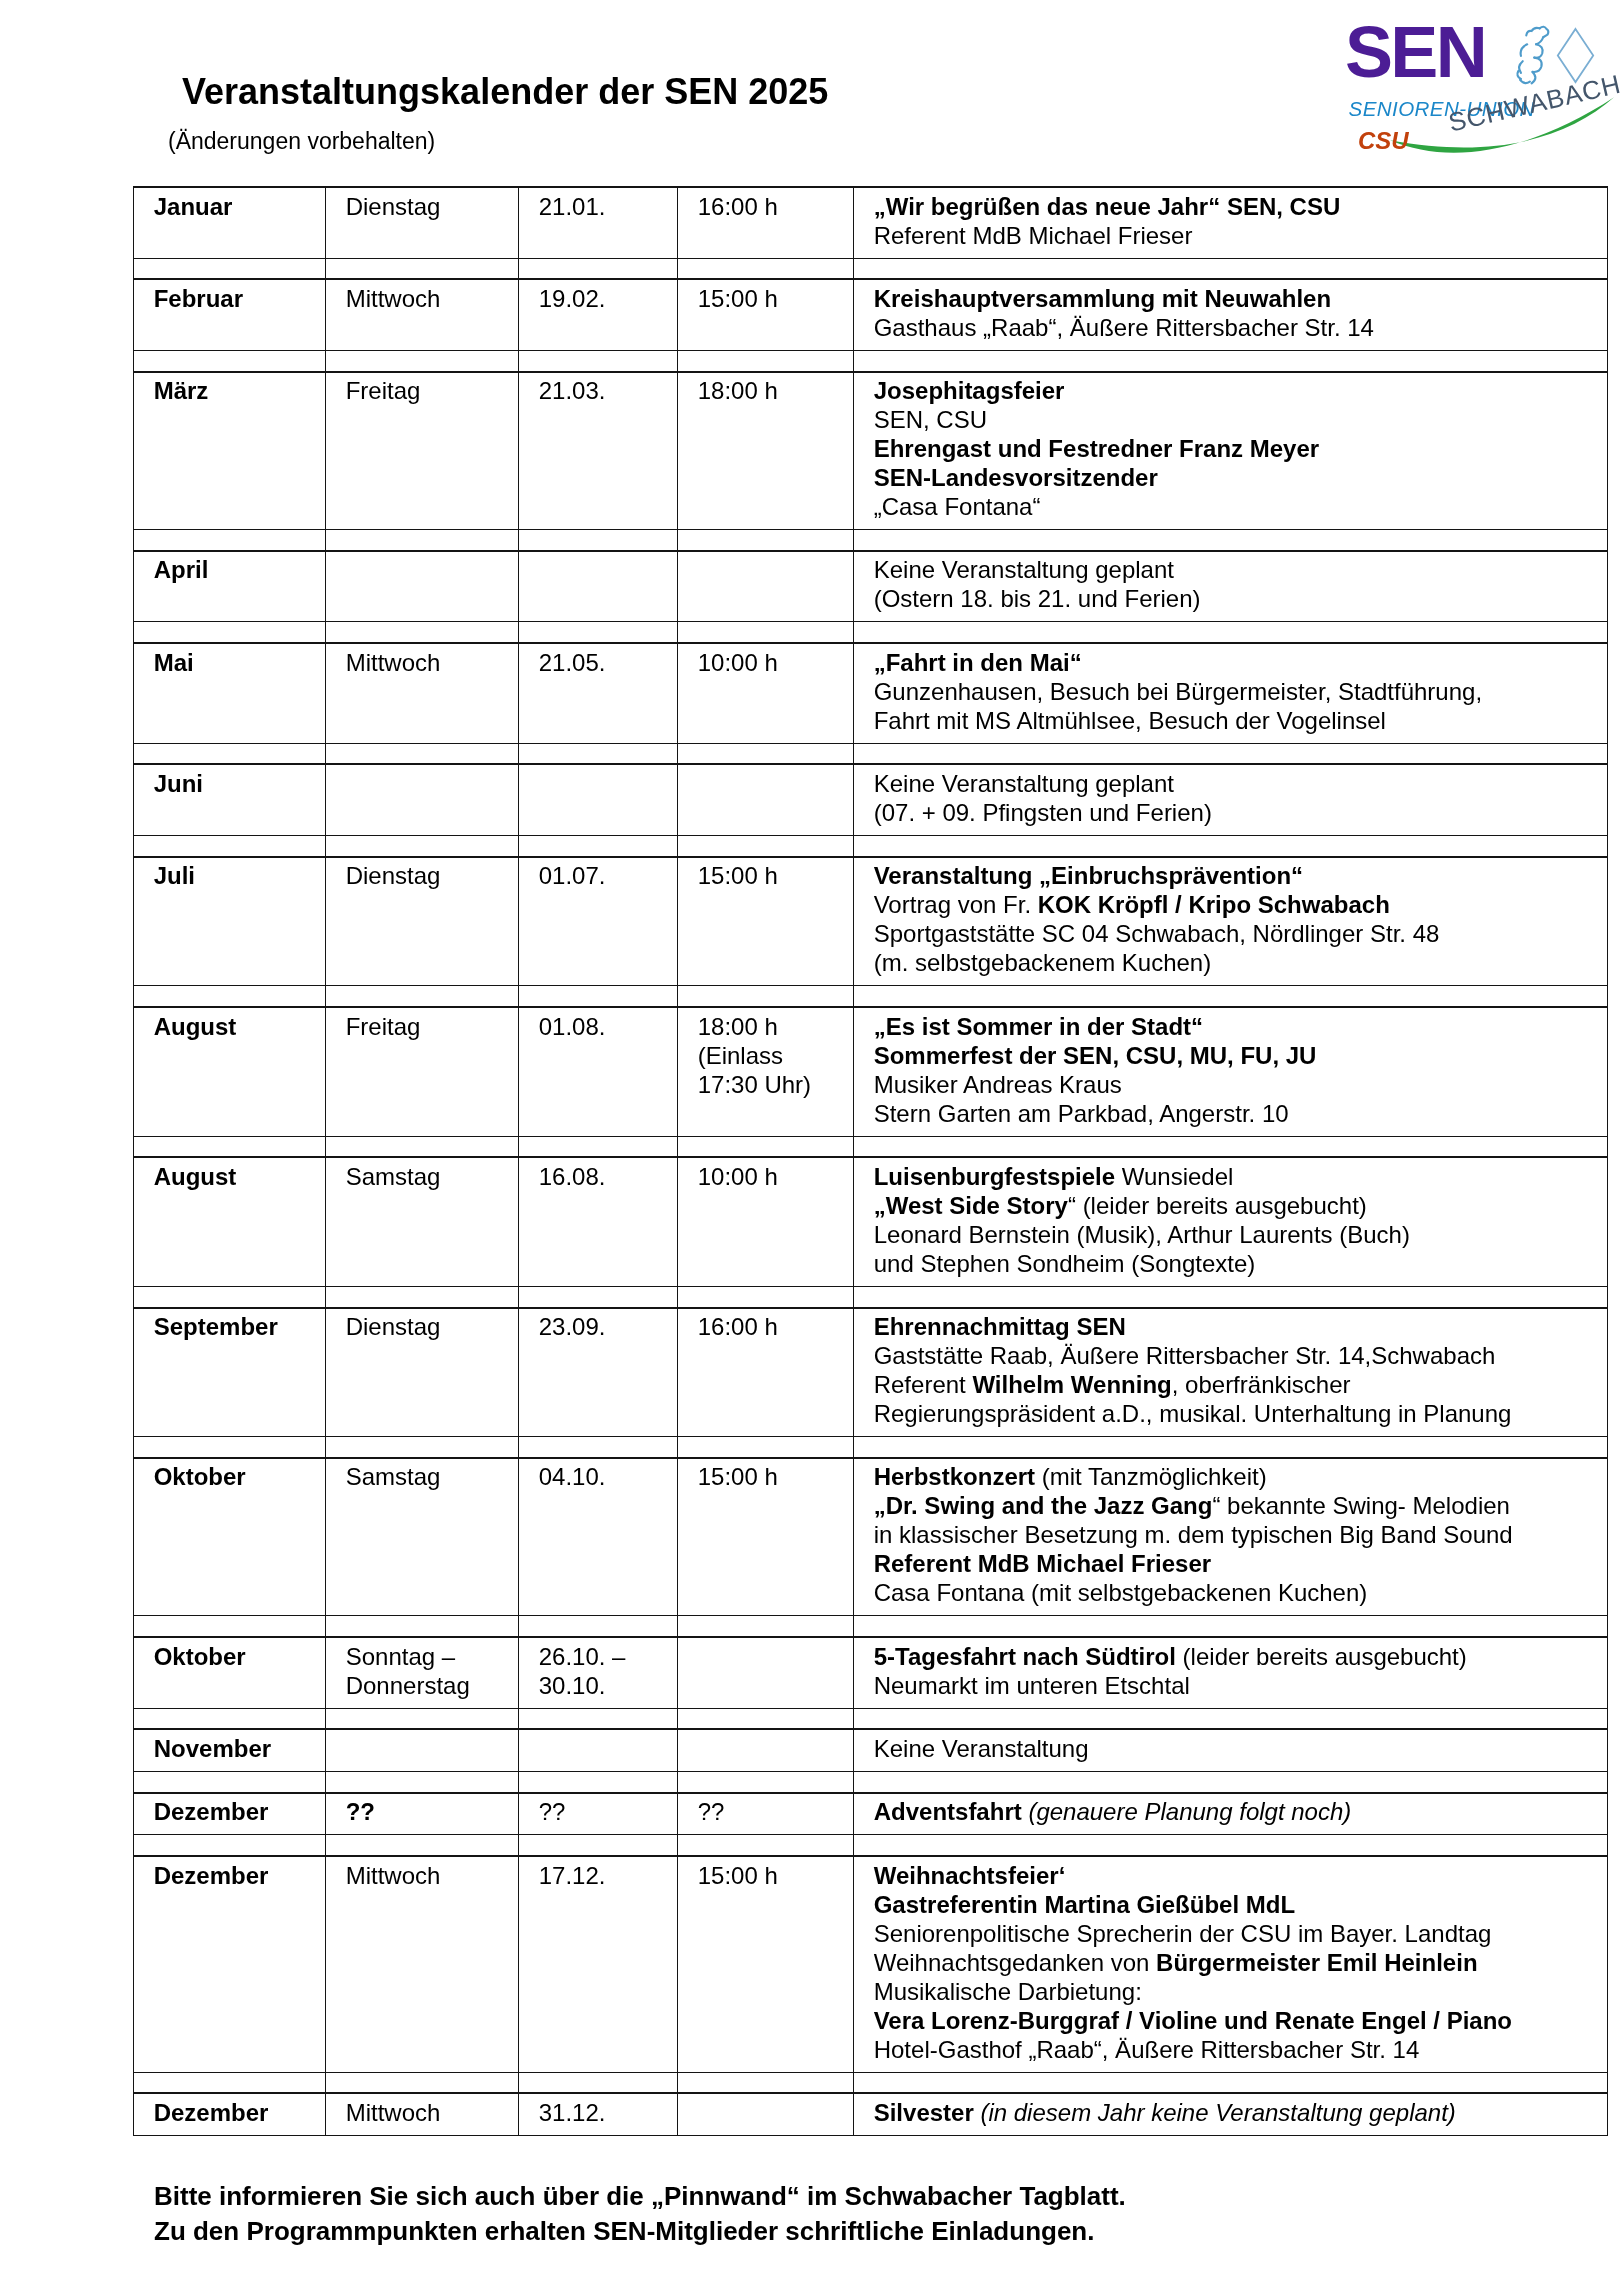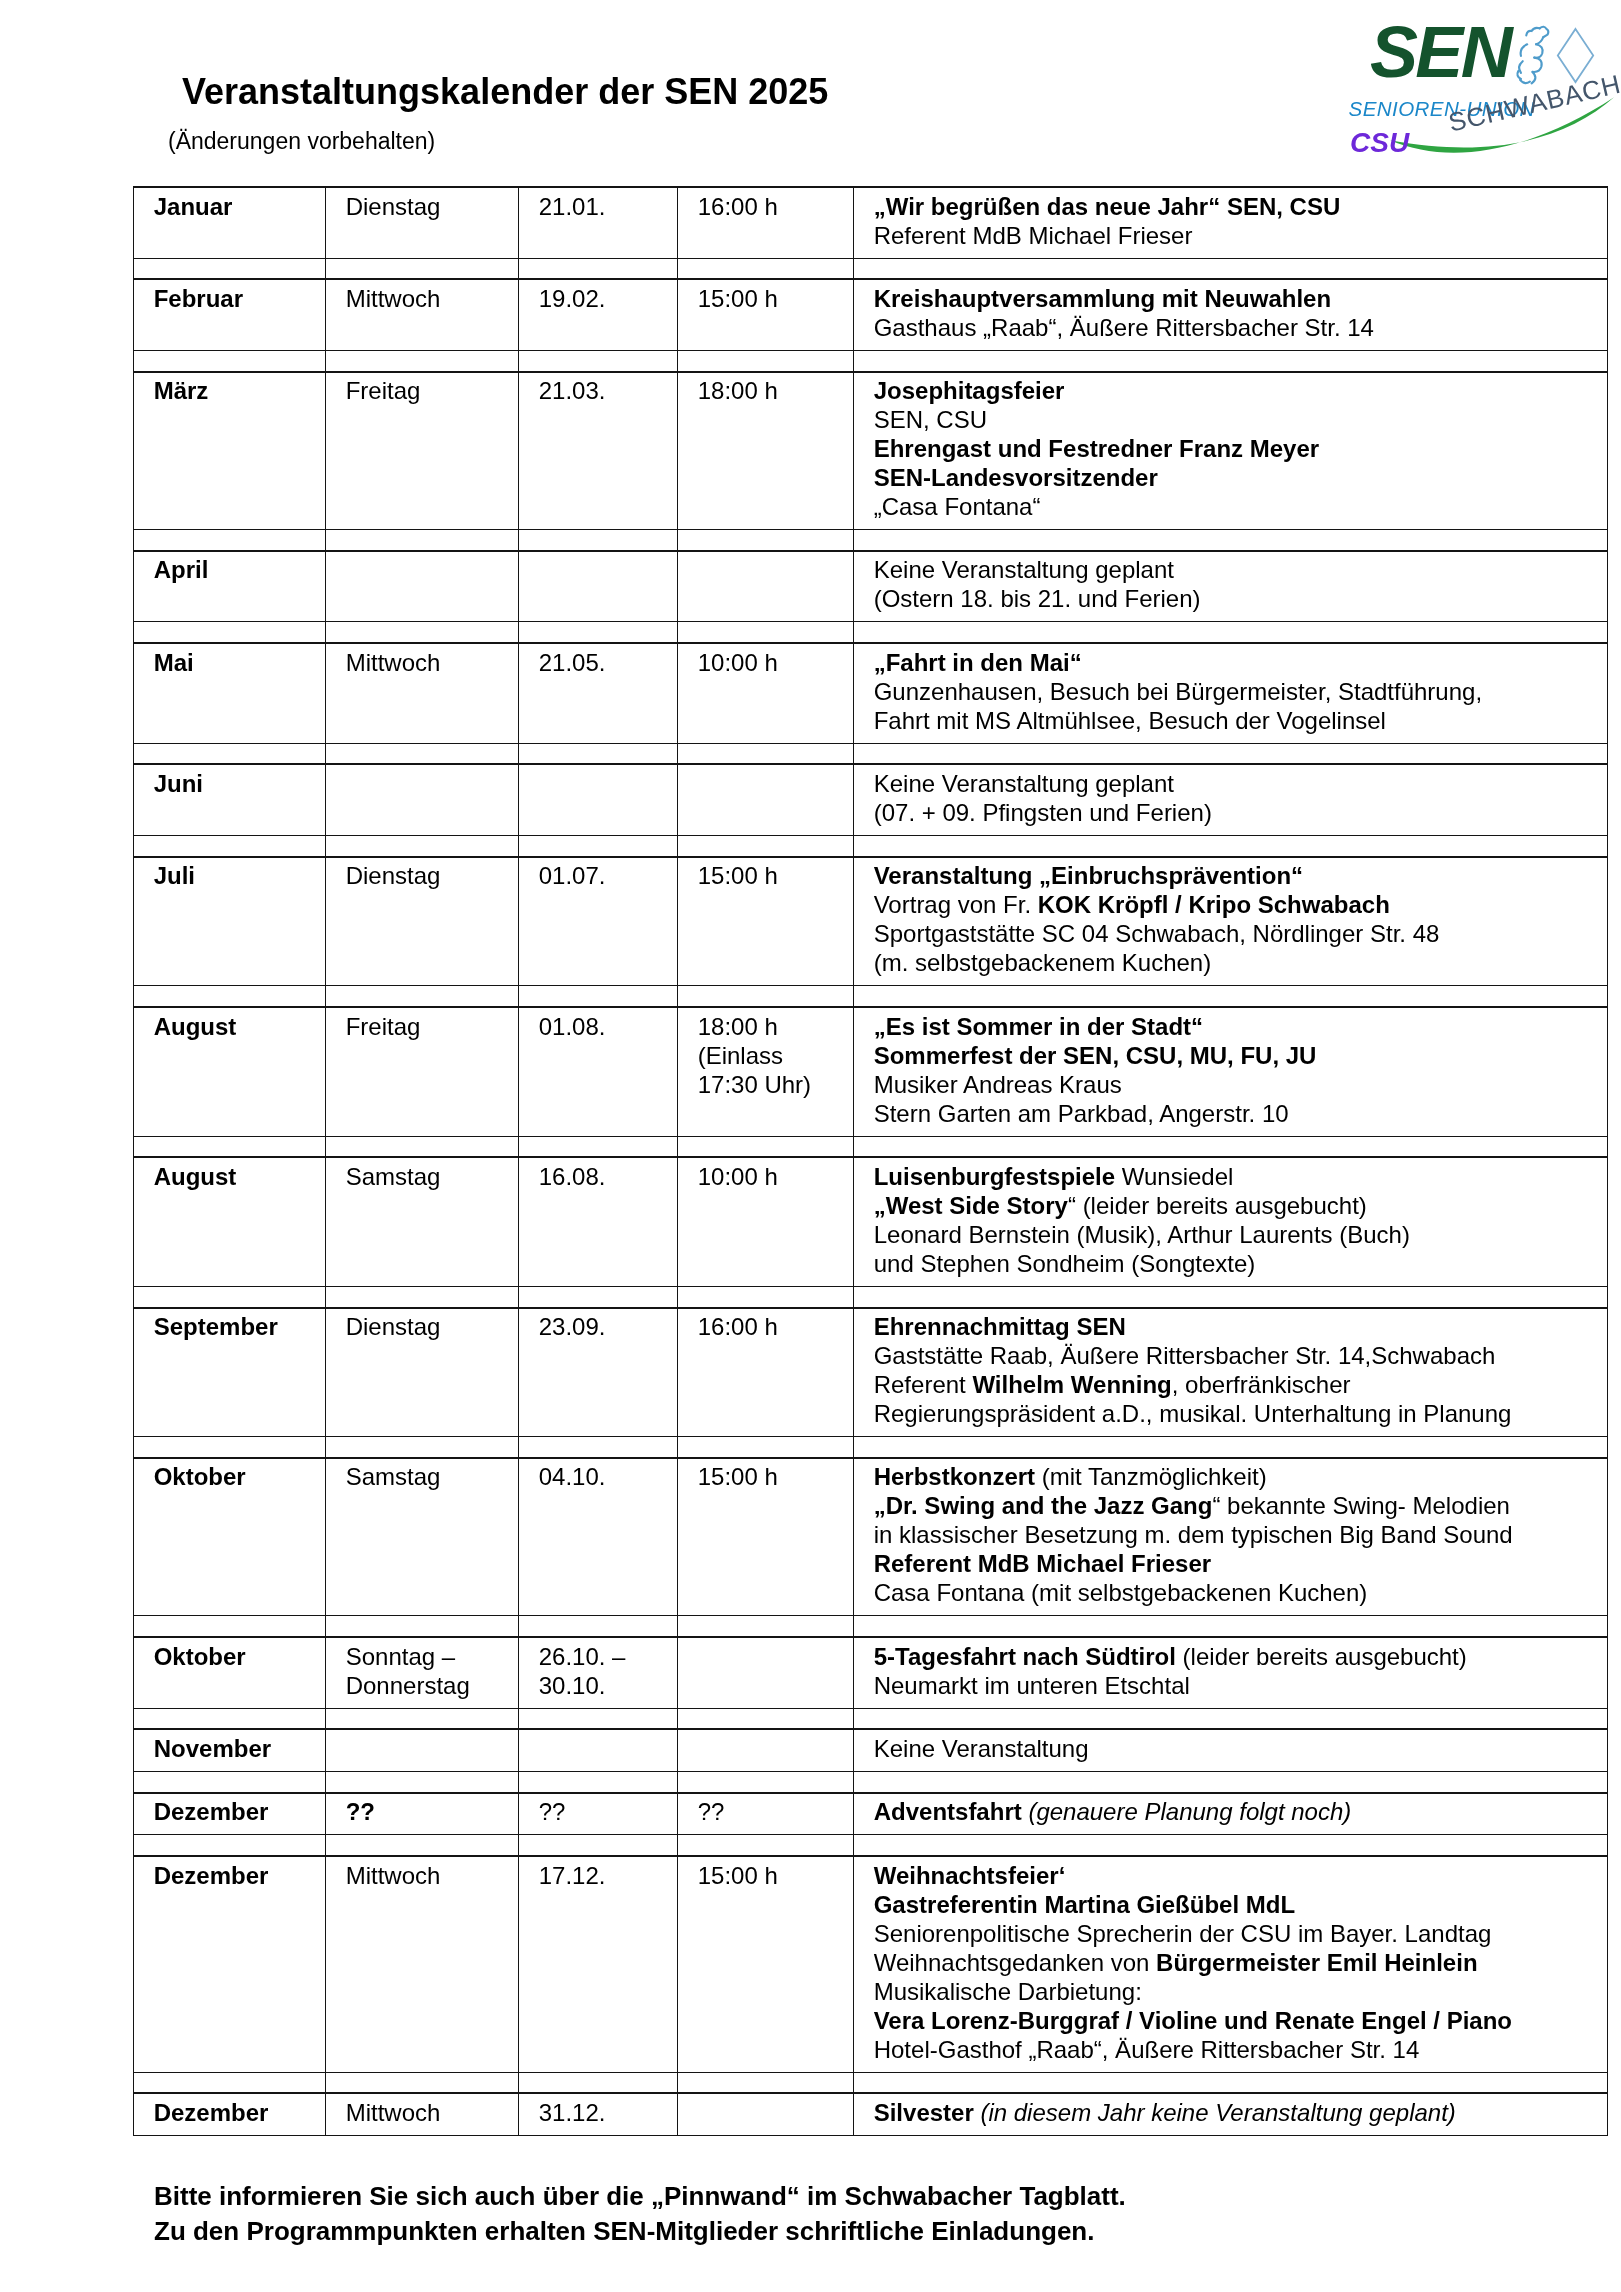--- a/index.html
+++ b/index.html
@@ -8,26 +8,26 @@
     font-family:"Liberation Sans",sans-serif;color:#000;
     -webkit-font-smoothing:antialiased;
   }
   
   .header{padding:57px 0 0 168px;}
   h1{margin:14px;font-size:36px;line-height:41px;font-weight:700;}
   .subtitle{font-size:23px;line-height:30px;margin-top:5.4px;}
 
   
   .logo{position:absolute;top:19.7px;left:1336px;width:279px;height:154px;}
-  .logo-sen{position:absolute;left:9px;top:-9px;color:#14532d;
-    font-size:72px;font-weight:700;font-style:italic;letter-spacing:-2.7px;margin-left:25px;}
+  .logo-sen{position:absolute;left:9px;top:-9px;color:#4c1d95;
+    font-size:72px;font-weight:700;letter-spacing:-2.7px;}
   .logo-su{position:absolute;left:12.5px;top:77px;color:#1b87c9;
     font-size:20.6px;font-style:italic;letter-spacing:0.4px;white-space:nowrap;}
-  .logo-csu{position:absolute;left:14px;top:107px;color:#6d28d9;
-    font-size:28px;font-weight:700;font-style:italic;}
+  .logo-csu{position:absolute;left:22px;top:107px;color:#c2410c;
+    font-size:24px;font-weight:700;font-style:italic;}
   .logo-lion{position:absolute;left:174px;top:3.6px;}
   .logo-diamond{position:absolute;left:220px;top:7.2px;}
   .logo-swoosh{position:absolute;left:54px;top:72px;}
   .logo-schwabach{position:absolute;left:113px;top:88px;color:#44566b;
     font-size:26px;letter-spacing:0.9px;transform:rotate(-13deg);
     transform-origin:left center;white-space:nowrap;}
 
   
   table.cal{border-collapse:collapse;table-layout:fixed;width:1475px;
     margin:30px 0 15px 133px;}

